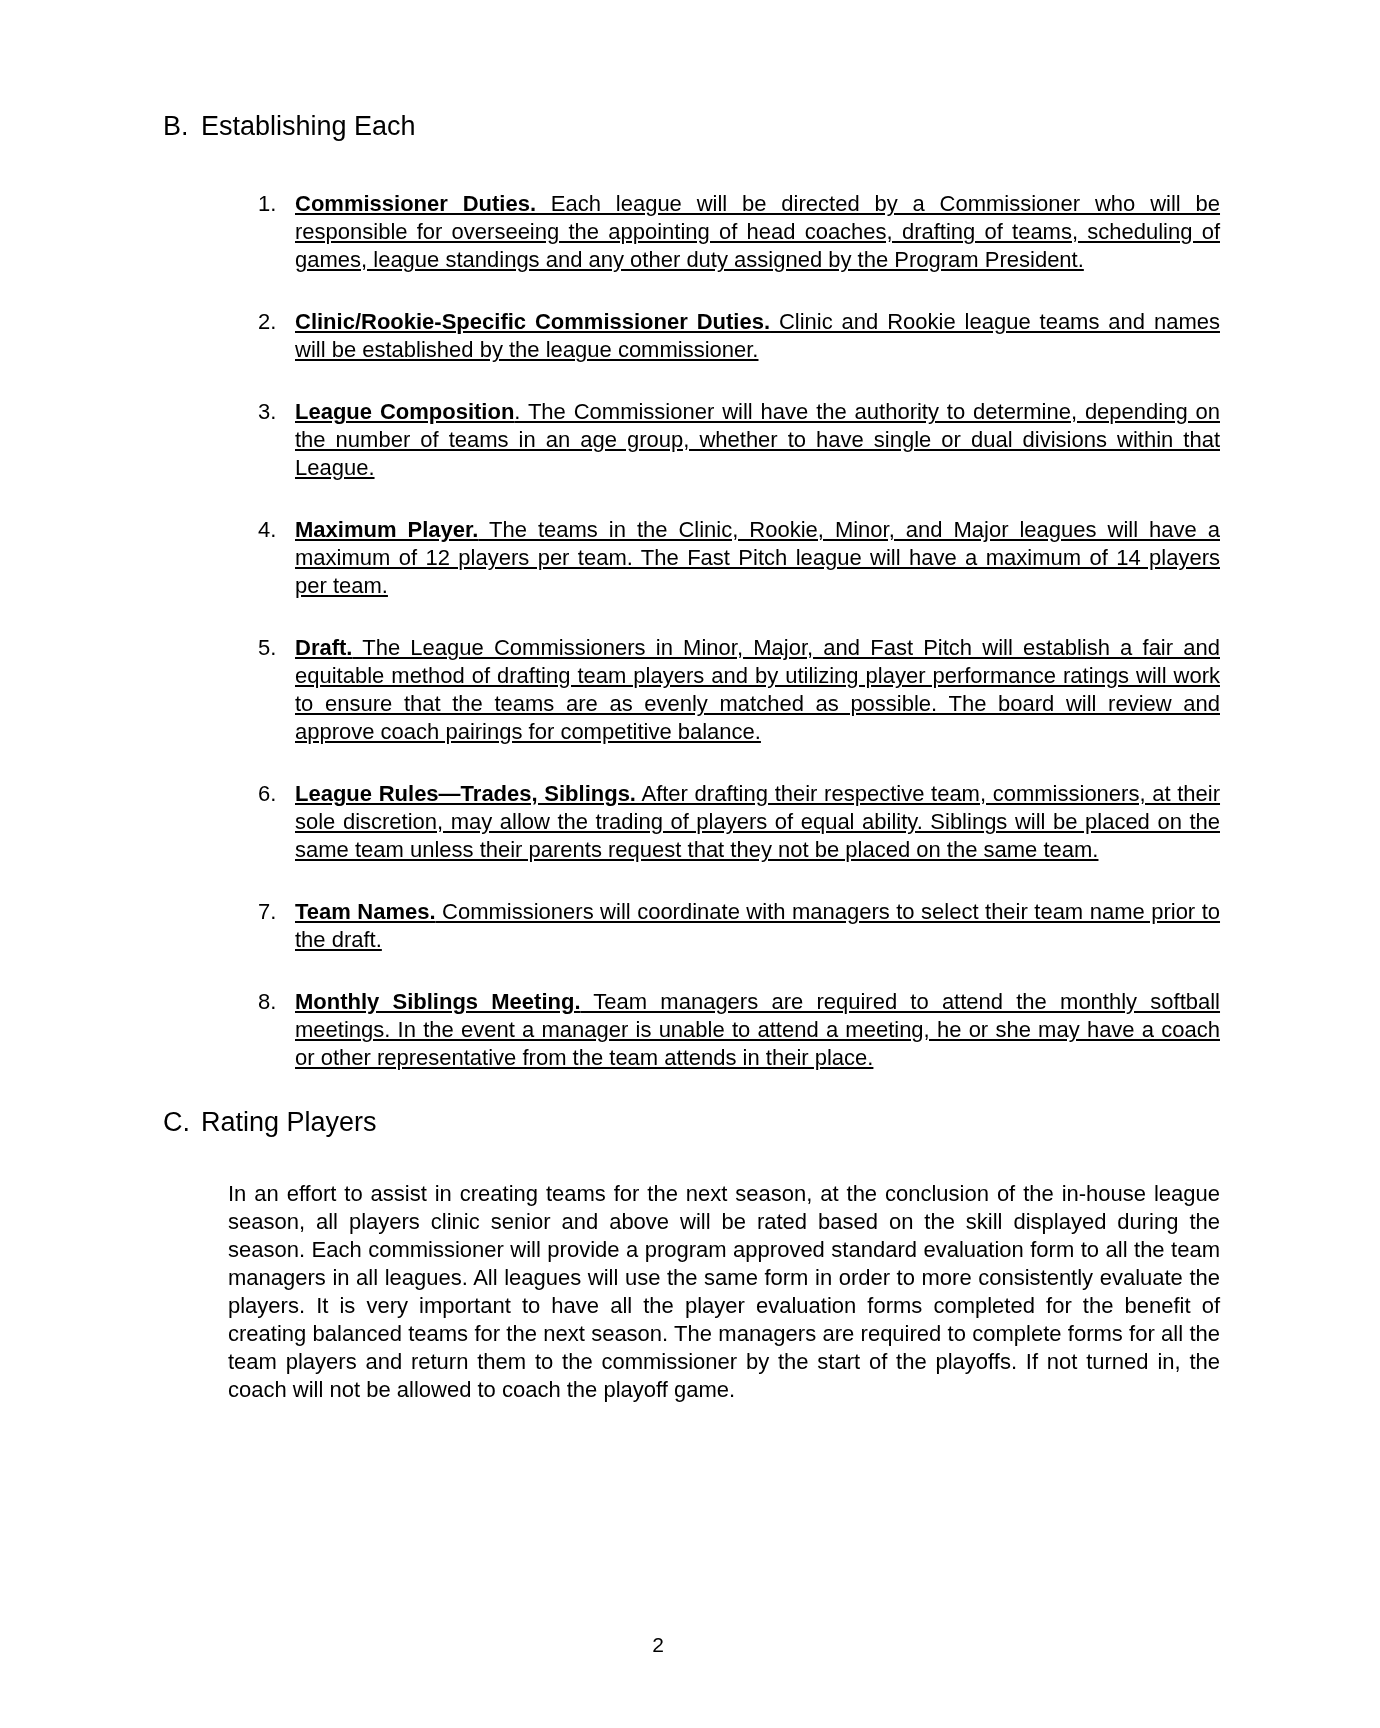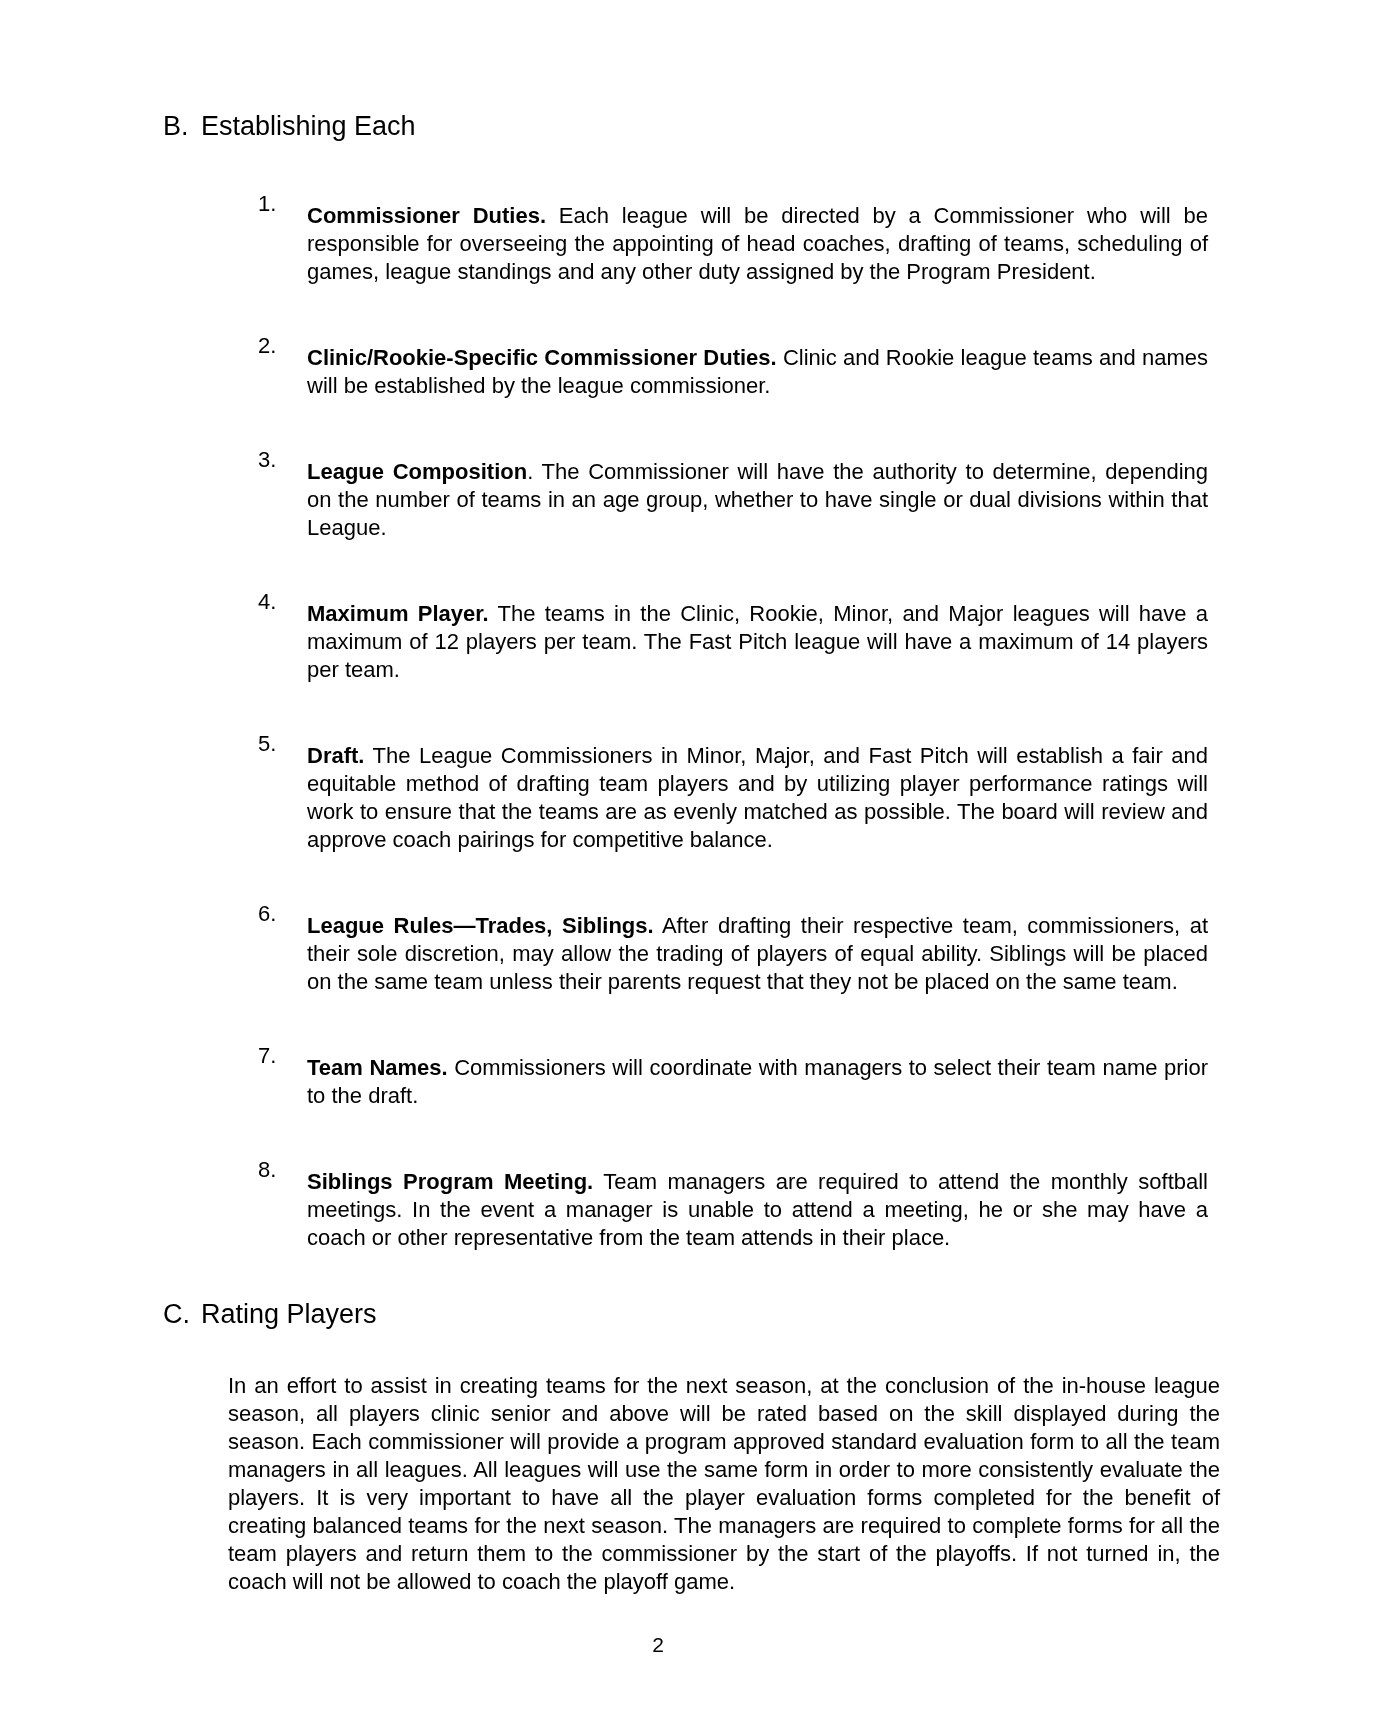--- a/index.html
+++ b/index.html
@@ -35,23 +35,24 @@
   .list { margin-left: 95px; }
   .item {
     display: flex;
     margin-bottom: 34px;
   }
   .item-num {
     flex: none;
     width: 37px;
   }
   .item-body {
-    margin: 12px;
+    margin: 0;
     width: 925px;
     text-align: justify;
+    text-decoration: underline;
   }
   .item-body b { font-weight: 700; }
   .section-paragraph {
     margin: 12px 0 0 65px;
     width: 992px;
     text-align: justify;
   }
   .page-number {
     position: absolute;
     top: 1632px;
@@ -105,21 +106,21 @@
         <p class="item-body"><b>League Rules—Trades, Siblings.</b><span> After drafting their respective team, commissioners, at their sole discretion, may allow the trading of players of equal ability.  Siblings will be placed on the same team unless their parents request that they not be placed on the same team.</span></p>
       </div>
 
       <div class="item">
         <span class="item-num">7.</span>
         <p class="item-body"><b>Team Names.</b><span> Commissioners will coordinate with managers to select their team name prior to the draft.</span></p>
       </div>
 
       <div class="item">
         <span class="item-num">8.</span>
-        <p class="item-body"><b>Siblings Program Meeting.</b><span> Team managers are required to attend the monthly softball meetings.  In the event a manager is unable to attend a meeting, he or she may have a coach or other representative from the team attends in their place.</span></p>
+        <p class="item-body"><b>Monthly Siblings Meeting.</b><span> Team managers are required to attend the monthly softball meetings.  In the event a manager is unable to attend a meeting, he or she may have a coach or other representative from the team attends in their place.</span></p>
       </div>
 
     </div>
 
     <h2 class="section-heading section-c">
       <span class="sec-label">C.</span>
       <span>Rating Players</span>
     </h2>
 
     <p class="section-paragraph">In an effort to assist in creating teams for the next season, at the conclusion of the in-house league season, all players clinic senior and above will be rated based on the skill displayed during the season. Each commissioner will provide a program approved standard evaluation form to all the team managers in all leagues.  All leagues will use the same form in order to more consistently evaluate the players.  It is very important to have all the player evaluation forms completed for the benefit of creating balanced teams for the next season. The managers are required to complete forms for all the team players and return them to the commissioner by the start of the playoffs.  If not turned in, the coach will not be allowed to coach the playoff game.</p>

